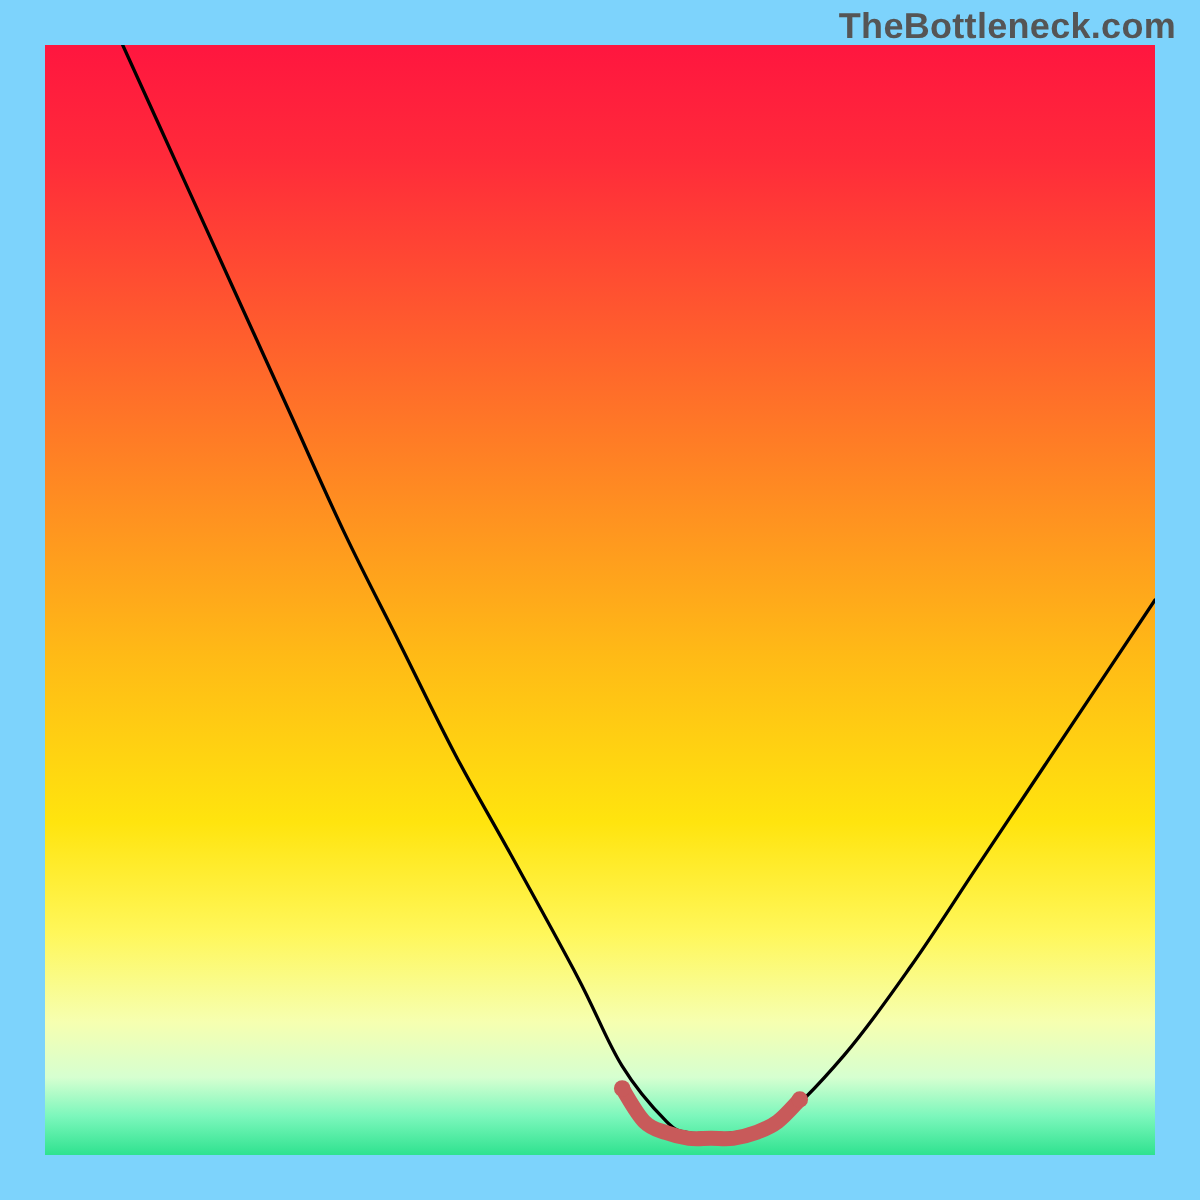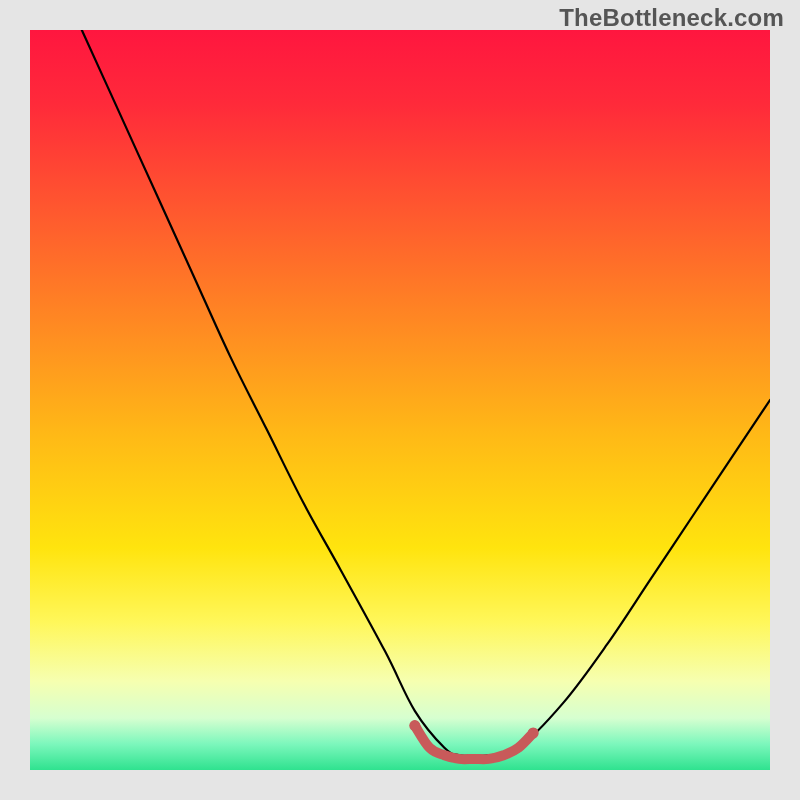--- a/index.html
+++ b/index.html
@@ -7,21 +7,21 @@
     padding: 0;
     width: 800px;
     height: 800px;
     background: #000;
     overflow: hidden;
   }
   .chart-wrap {
     position: relative;
     width: 800px;
     height: 800px;
-    background: #e5e5e5;
+    background: #7dd3fc;
   }
   .plot-area {
     position: absolute;
     left: 30px;
     top: 30px;
     width: 740px;
     height: 740px;
     overflow: hidden;
   }
   .gradient-bg {

